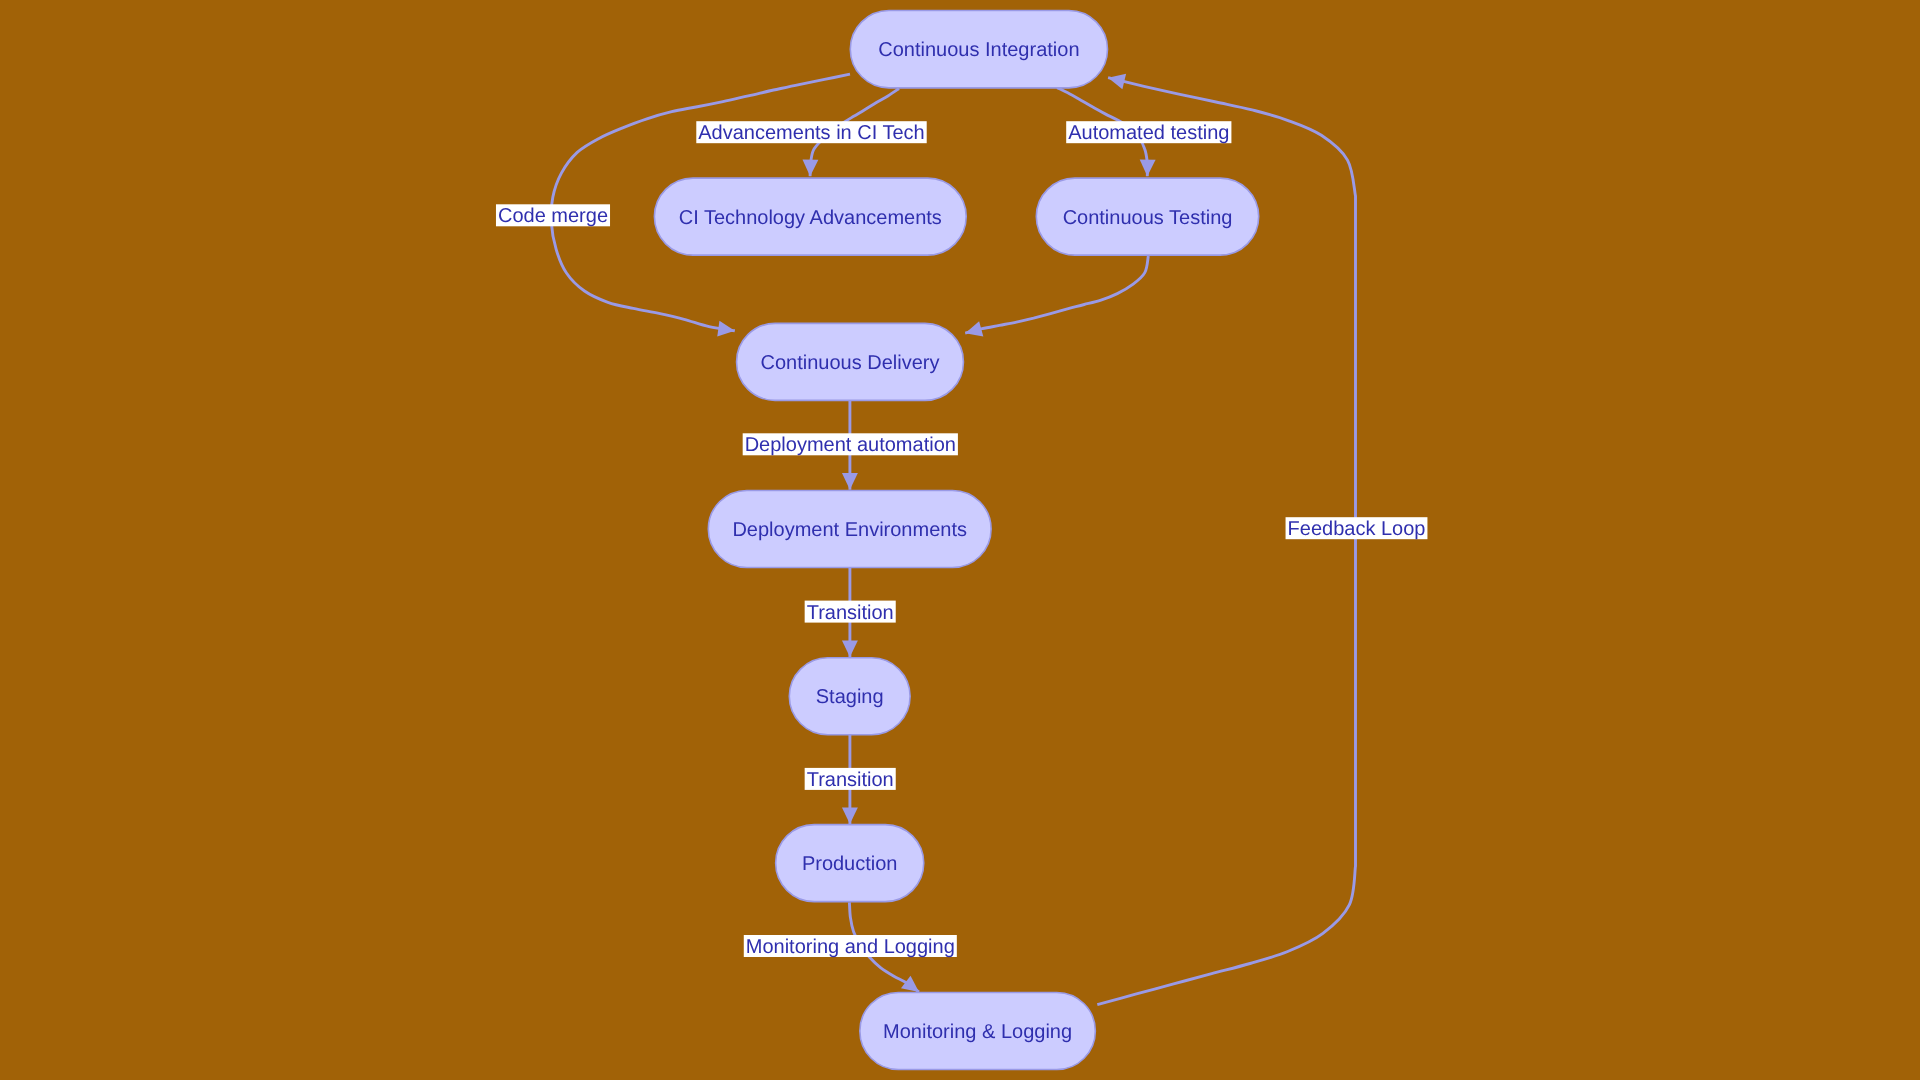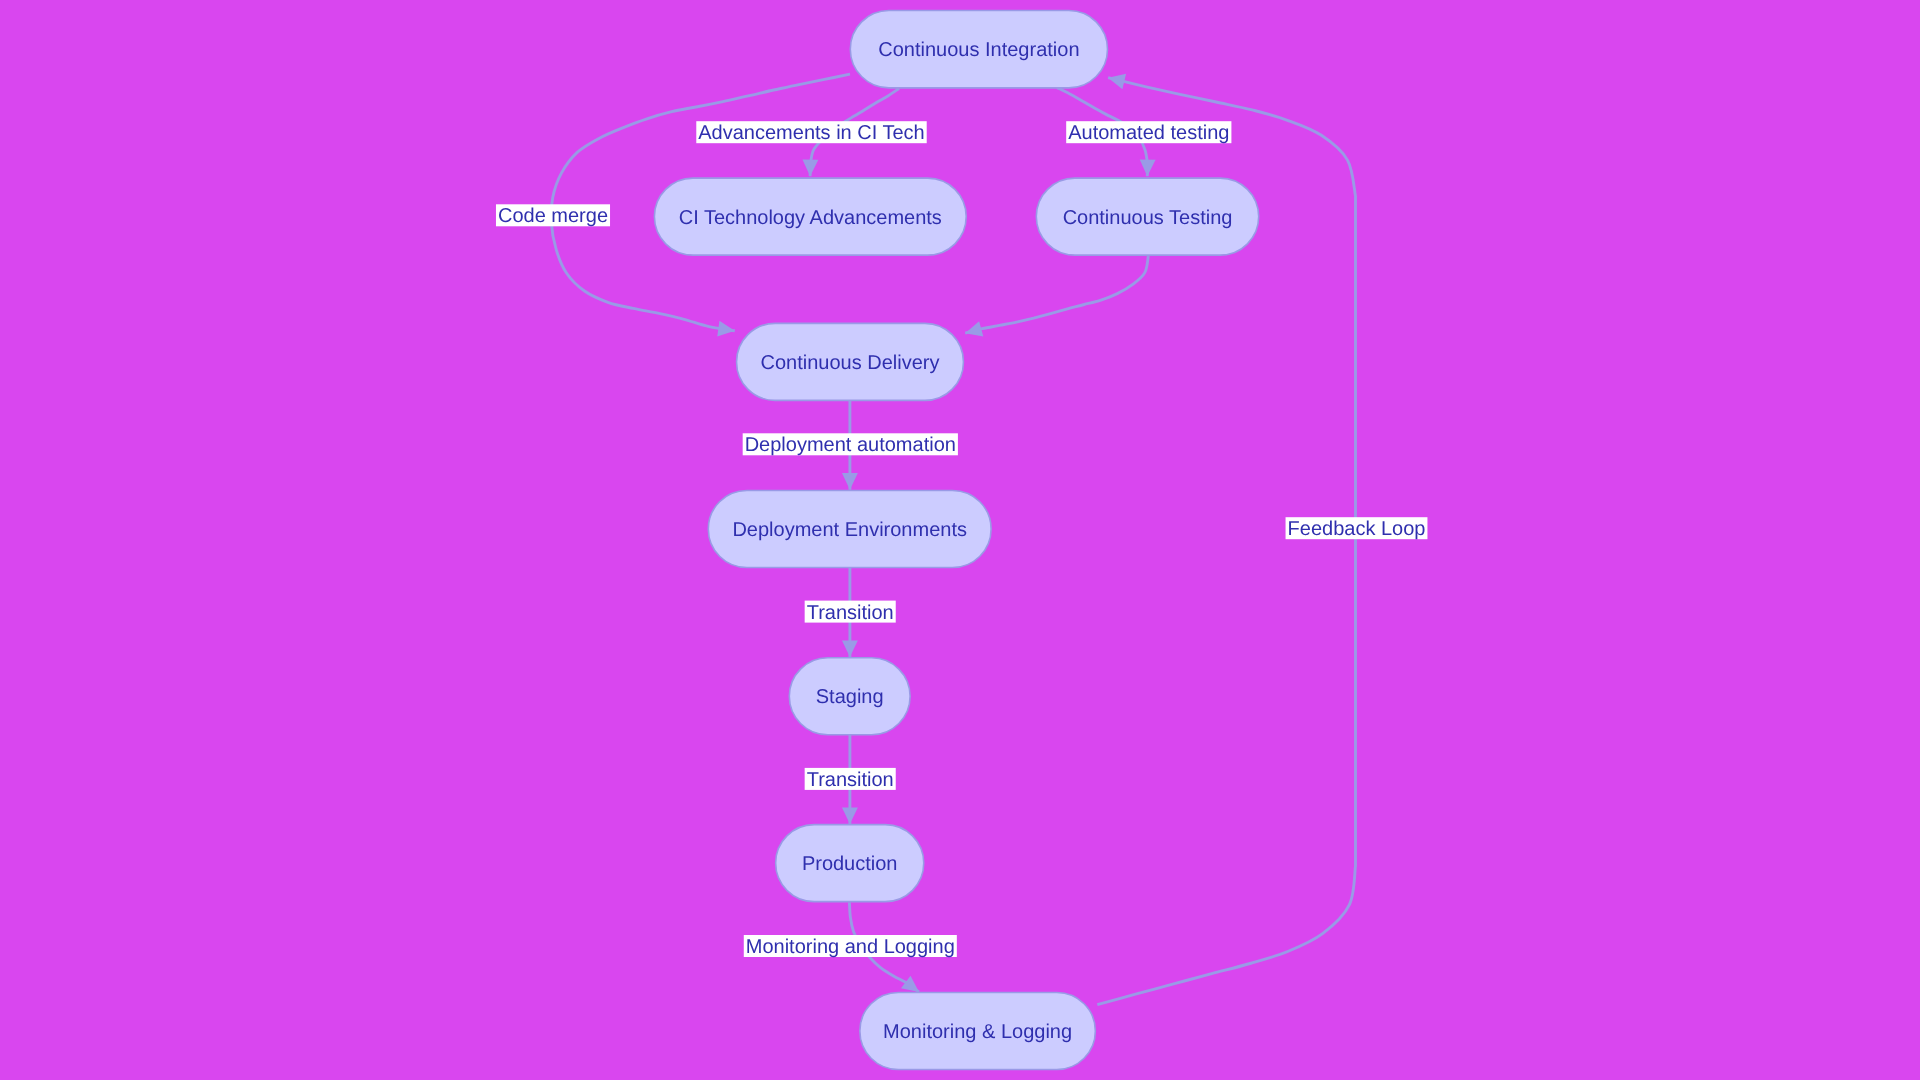--- a/index.html
+++ b/index.html
@@ -12,21 +12,21 @@
              fill:#2f2fae;text-anchor:middle;}
   .edge-path{fill:none;stroke:#9a9ae6;stroke-width:2.9;stroke-linecap:butt;}
   .edge-arrow{fill:#9a9ae6;stroke:none;}
   .edge-text{font-family:"Liberation Sans",sans-serif;font-size:20px;
              fill:#2f2fae;text-anchor:middle;}
   .edge-label-bg{fill:#ffffff;}
 </style>
 </head>
 <body style="background: rgb(255, 255, 255);">
 
-<div id="stage" style="background: #d946ef;">
+<div id="stage" style="background: #a16207;">
   <svg id="flow" width="1920" height="1080" viewBox="0 0 1920 1080" xmlns="http://www.w3.org/2000/svg">
     <g id="edges-layer">
       <path class="edge-path" d="M850.0,74.2C845.8,75.1 833.0,77.7 824.5,79.4C816.0,81.1 807.5,82.8 799.0,84.6C790.5,86.3 782.0,88.2 773.6,90.0C765.1,91.9 756.7,94.0 748.3,95.9C739.8,97.8 731.4,99.8 722.9,101.6C714.4,103.4 705.9,105.1 697.3,106.7C688.8,108.4 680.1,109.6 671.7,111.6C663.3,113.6 655.1,116.0 646.9,118.8C638.7,121.5 630.6,124.6 622.7,127.8C614.7,131.1 606.5,134.3 599.0,138.4C591.4,142.5 583.5,146.7 577.2,152.4C571.0,158.2 565.5,165.6 561.4,173.1C557.3,180.6 554.4,188.9 552.8,197.3C551.1,205.6 550.8,214.6 551.4,223.2C551.9,231.8 553.6,240.8 556.1,249.1C558.5,257.3 561.5,265.7 566.3,272.7C571.0,279.7 577.6,286.1 584.5,291.0C591.5,295.9 599.8,299.4 607.9,302.3C616.0,305.2 624.8,306.6 633.3,308.4C641.8,310.3 650.4,311.6 658.9,313.4C667.3,315.2 675.7,317.1 684.1,319.3C692.5,321.6 700.7,324.8 709.1,326.7C717.6,328.7 730.5,330.1 734.8,330.8" stroke="#9a9ae6" stroke-width="2.9"></path>
       <path class="edge-path" d="M899.0,88.6C897.2,89.8 891.7,93.6 887.9,95.9C884.2,98.2 880.2,100.2 876.4,102.5C872.6,104.8 868.9,107.2 865.1,109.5C861.4,111.8 857.5,114.0 853.7,116.3C849.9,118.6 846.1,120.8 842.5,123.3C838.9,125.9 835.5,128.8 832.1,131.6C828.6,134.4 824.8,137.0 821.7,140.1C818.6,143.2 815.3,146.2 813.5,150.0C811.6,153.9 811.2,158.7 810.6,163.0C810.1,167.4 810.2,174.1 810.1,176.3" stroke="#9a9ae6" stroke-width="2.9"></path>
       <path class="edge-path" d="M1057.1,87.6C1059.1,88.6 1065.3,91.6 1069.4,93.7C1073.4,95.8 1077.4,98.2 1081.3,100.4C1085.3,102.7 1089.2,105.1 1093.2,107.3C1097.2,109.5 1101.2,111.8 1105.2,113.9C1109.2,116.0 1113.5,117.8 1117.5,120.0C1121.4,122.2 1125.6,124.3 1129.1,127.1C1132.6,129.9 1135.9,133.3 1138.6,137.0C1141.2,140.7 1143.4,144.9 1144.8,149.2C1146.3,153.4 1146.8,158.1 1147.3,162.6C1147.7,167.1 1147.3,174.0 1147.3,176.3" stroke="#9a9ae6" stroke-width="2.9"></path>
       <path class="edge-path" d="M1148.3,256.0C1147.7,258.8 1147.5,267.9 1144.8,272.6C1142.2,277.4 1137.0,281.1 1132.4,284.6C1127.8,288.1 1122.5,291.1 1117.3,293.6C1112.0,296.2 1106.5,298.3 1101.0,300.1C1095.5,301.9 1089.8,303.1 1084.2,304.5C1078.6,306.0 1073.0,307.3 1067.4,308.8C1061.7,310.4 1056.1,312.0 1050.5,313.6C1044.9,315.1 1039.2,316.7 1033.6,318.2C1027.9,319.6 1022.2,320.9 1016.5,322.1C1010.8,323.3 1005.0,324.3 999.3,325.4C993.6,326.5 987.8,327.4 982.2,328.7C976.5,330.0 968.0,332.5 965.2,333.2" stroke="#9a9ae6" stroke-width="2.9"></path>
       <path class="edge-path" d="M849.9,400.4L849.9,489.7" stroke="#9a9ae6" stroke-width="2.9"></path>
       <path class="edge-path" d="M849.9,567.5L849.9,657.0" stroke="#9a9ae6" stroke-width="2.9"></path>
       <path class="edge-path" d="M849.9,734.8L849.9,824.0" stroke="#9a9ae6" stroke-width="2.9"></path>
       <path class="edge-path" d="M849.4,902.3C849.6,904.8 849.7,912.5 850.4,917.4C851.1,922.4 852.1,927.4 853.7,932.1C855.4,936.7 857.8,941.2 860.5,945.5C863.1,949.7 866.4,953.8 869.8,957.5C873.2,961.3 876.9,964.8 880.8,967.8C884.8,970.9 889.1,973.4 893.5,975.9C897.8,978.5 902.5,980.4 906.8,983.1C911.0,985.8 917.0,990.5 919.0,992.0" stroke="#9a9ae6" stroke-width="2.9"></path>

